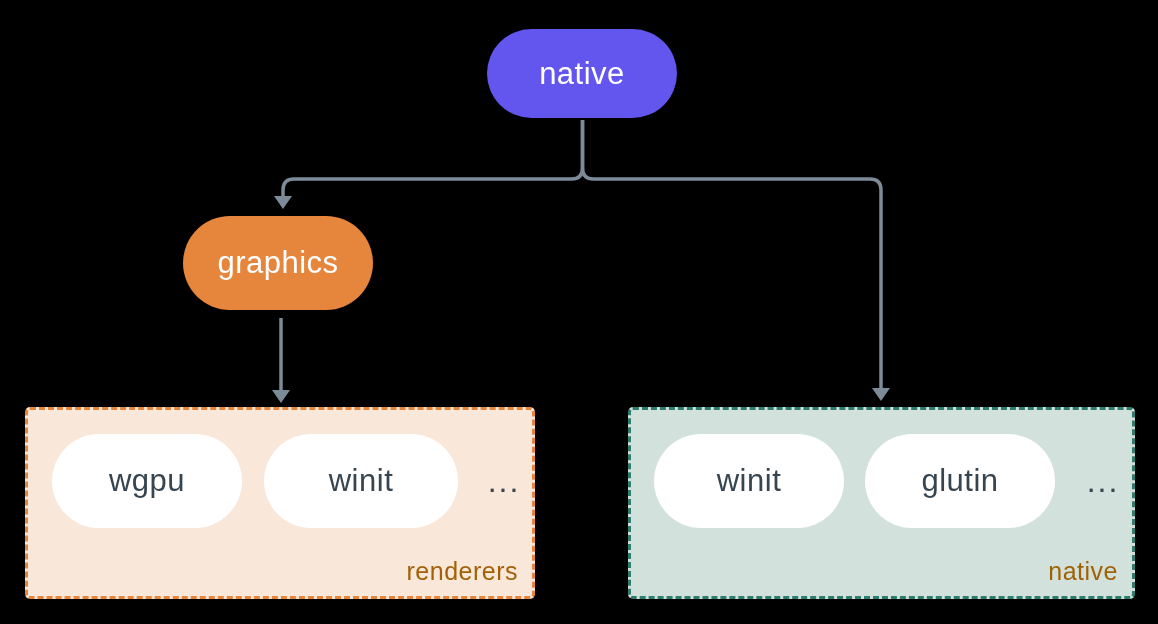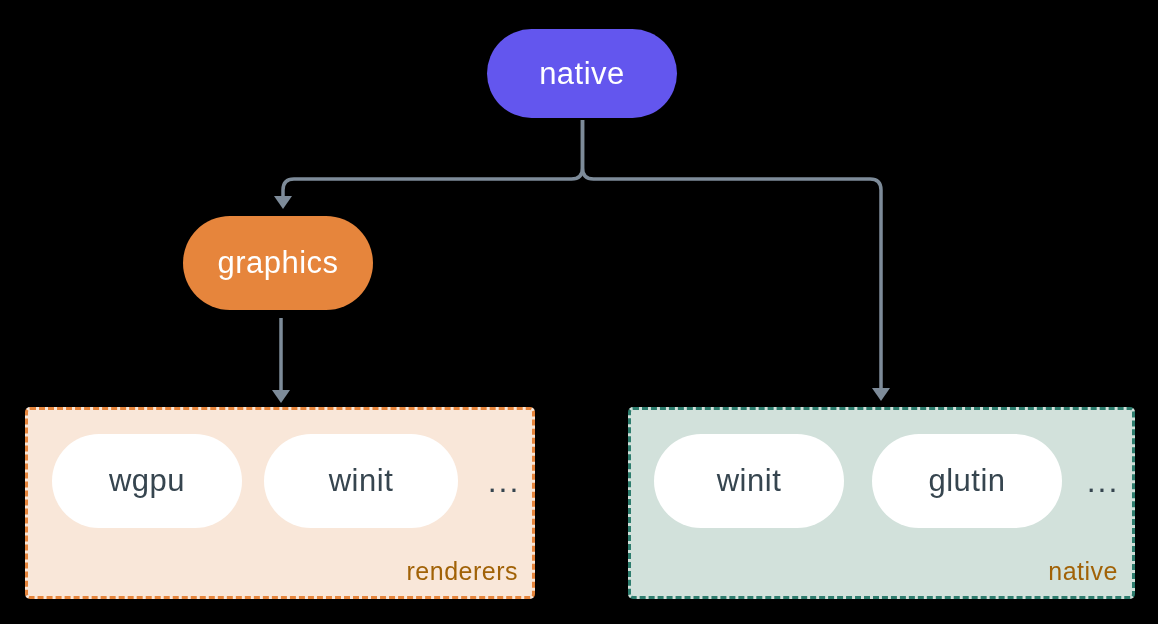--- a/index.html
+++ b/index.html
@@ -72,21 +72,21 @@
     align-items: center;
     justify-content: center;
     color: #36454F;
     font-size: 31px;
     font-weight: 300;
     letter-spacing: 0.5px;
   }
   .group-renderers .pill-1 { left: 24px;  width: 190px; }
   .group-renderers .pill-2 { left: 236px; width: 194px; }
   .group-shells    .pill-1 { left: 23px;  width: 190px; }
-  .group-shells    .pill-2 { left: 241px; width: 190px; }
+  .group-shells    .pill-2 { left: 234px; width: 190px; }
   .ellipsis {
     position: absolute;
     top: 24px;
     height: 94px;
     display: flex;
     align-items: center;
     justify-content: center;
     color: #36454F;
     font-size: 32px;
     font-weight: 400;

